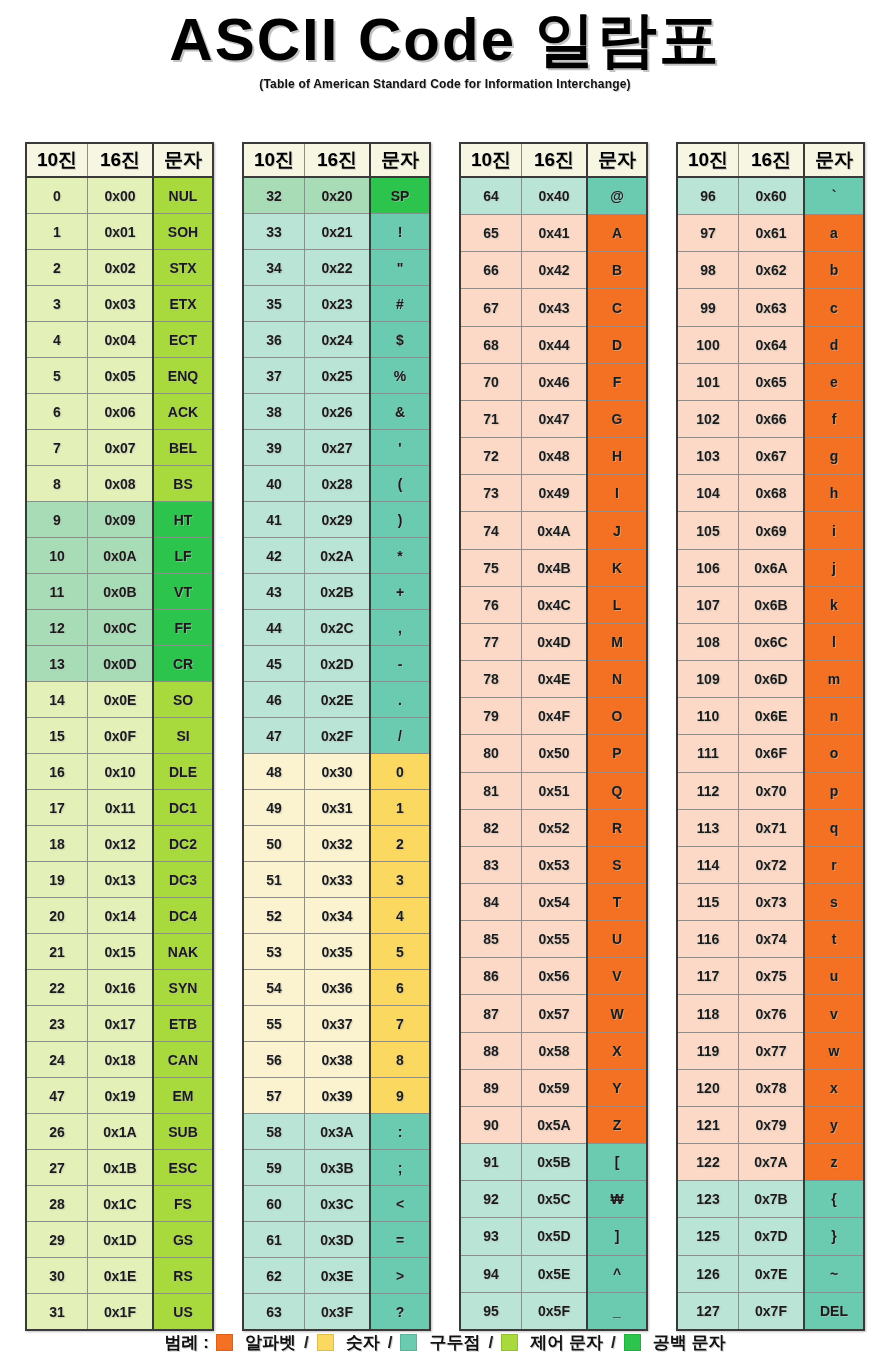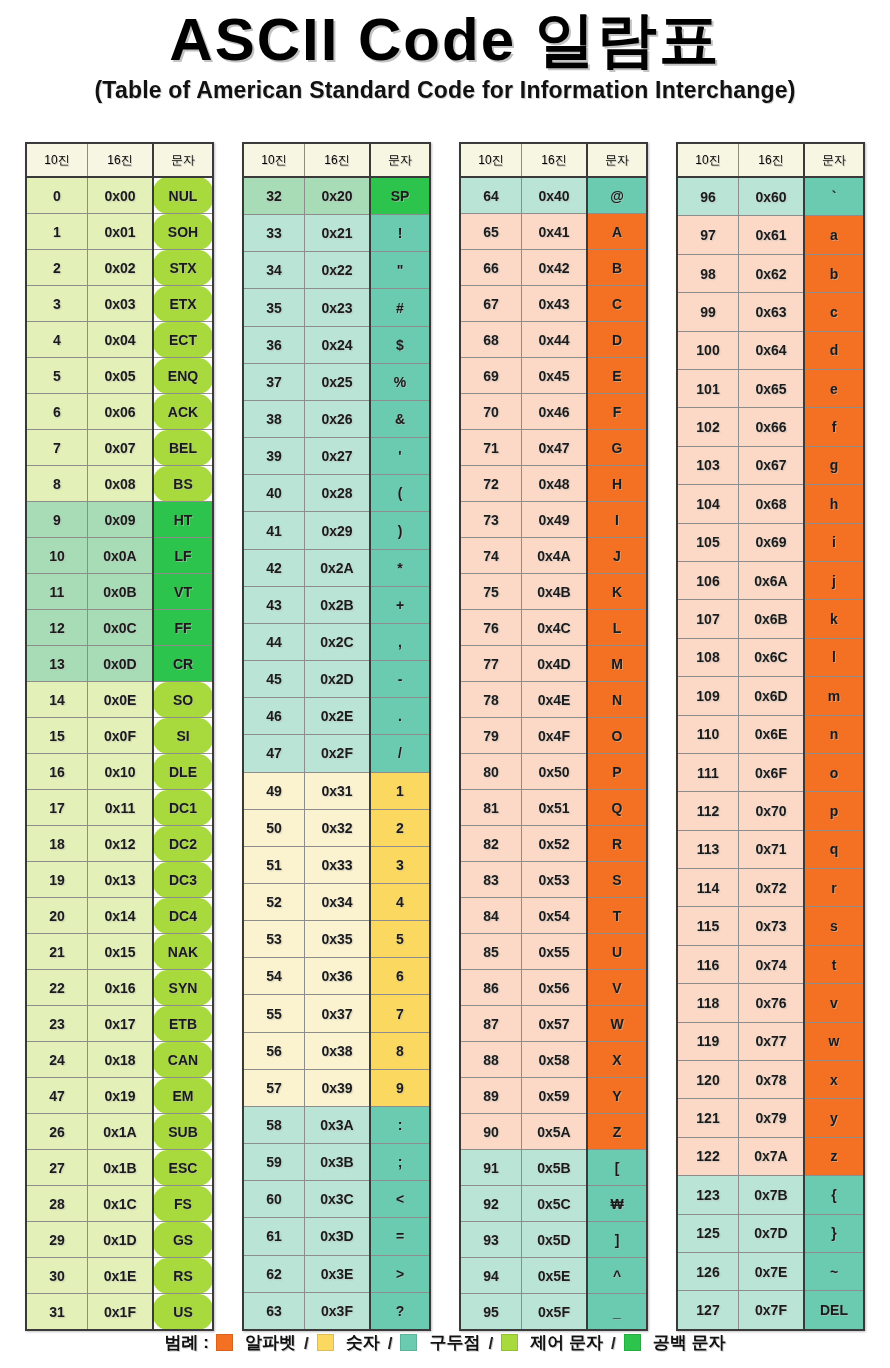--- a/index.html
+++ b/index.html
@@ -12,21 +12,21 @@
   }
   
   .title-wrap{text-align:center;padding-top:8px;}
   .main-title{
     font-size:60px;font-weight:bold;color:#000;
     letter-spacing:2px;line-height:1.05;
     text-shadow:2px 2px 0 rgba(120,120,120,.45);
     white-space:nowrap;
   }
   .sub-title{
-    font-size:23px;font-weight:bold;color:#111;
+    font-size:12px;font-weight:bold;color:#111;
     letter-spacing:.2px;margin-top:6px;
     text-shadow:1px 1px 0 rgba(140,140,140,.4);
   }
 
   
   .tables{
     position:absolute;
     top:142px;left:0;right:0;
     display:flex;
     justify-content:center;
@@ -37,22 +37,22 @@
   .ascii-table{
     border-collapse:collapse;
     border:2px solid #3a3a3a;
     background:#fff;
     table-layout:fixed;
     box-shadow:1px 1px 2px rgba(0,0,0,.25);
   }
   .ascii-table th{
     background:#f7f6e3;
     color:#000;
-    font-size:12px;
-    font-weight:normal;
+    font-size:19px;
+    font-weight:bold;
     height:30px;
     border:1px solid #8d8d7a;
     border-bottom:2px solid #3a3a3a;
     text-align:center;
     text-shadow:1px 1px 0 rgba(160,160,160,.5);
   }
   .ascii-table td{
     height:33px;
     font-size:14px;
     font-weight:bold;
@@ -61,41 +61,41 @@
     color:#1b1b1b;
     text-shadow:1px 1px 0 rgba(255,255,255,.35), 1px 1px 1px rgba(90,90,90,.35);
   }
   .c-dec{width:58px;}
   .c-hex{width:62px;}
   .c-chr{width:56px;border-left:2px solid #3a3a3a !important;}
 
   
   
   .cat-control .c-dec,.cat-control .c-hex{background:#e3f0b8;}
-  .cat-control .c-chr{background:#a8d93d;border-radius:15px;}
+  .cat-control .c-chr{background:#a8d93d;}
   
   .cat-space .c-dec,.cat-space .c-hex{background:#a8dcb6;}
   .cat-space .c-chr{background:#2dc44e;margin-top:39px;}
   
   .cat-punct .c-dec,.cat-punct .c-hex{background:#b9e4d6;}
   .cat-punct .c-chr{background:#6bcbb0;}
   
   .cat-digit .c-dec,.cat-digit .c-hex{background:#fbf2cf;}
   .cat-digit .c-chr{background:#fbd860;}
   
   .cat-alpha .c-dec,.cat-alpha .c-hex{background:#fbd9c6;}
   .cat-alpha .c-chr{background:#f47022;}
 
   
   .legend{
     position:absolute;
     left:0;right:0;bottom:14px;
     display:flex;
     justify-content:center;
-    align-items:flex-end;
+    align-items:center;
     gap:5px;
     font-size:17px;font-weight:bold;color:#111;
     text-shadow:1px 1px 0 rgba(150,150,150,.45);
   }
   .legend-label{margin-right:2px;}
   .legend-item{display:flex;align-items:center;gap:12px;}
   .swatch{
     width:15px;height:15px;display:inline-block;
     border:1px solid rgba(0,0,0,.12);
   }
@@ -364,20 +364,25 @@
           <td class="c-dec">46</td>
           <td class="c-hex">0x2E</td>
           <td class="c-chr">.</td>
         </tr>
         <tr class="cat-punct">
           <td class="c-dec">47</td>
           <td class="c-hex">0x2F</td>
           <td class="c-chr">/</td>
         </tr>
         <tr class="cat-digit">
+          <td class="c-dec">48</td>
+          <td class="c-hex">0x30</td>
+          <td class="c-chr">0</td>
+        </tr>
+        <tr class="cat-digit">
           <td class="c-dec">49</td>
           <td class="c-hex">0x31</td>
           <td class="c-chr">1</td>
         </tr>
         <tr class="cat-digit">
           <td class="c-dec">50</td>
           <td class="c-hex">0x32</td>
           <td class="c-chr">2</td>
         </tr>
         <tr class="cat-digit">
@@ -475,25 +480,20 @@
           <td class="c-dec">67</td>
           <td class="c-hex">0x43</td>
           <td class="c-chr">C</td>
         </tr>
         <tr class="cat-alpha">
           <td class="c-dec">68</td>
           <td class="c-hex">0x44</td>
           <td class="c-chr">D</td>
         </tr>
         <tr class="cat-alpha">
-          <td class="c-dec">69</td>
-          <td class="c-hex">0x45</td>
-          <td class="c-chr">E</td>
-        </tr>
-        <tr class="cat-alpha">
           <td class="c-dec">70</td>
           <td class="c-hex">0x46</td>
           <td class="c-chr">F</td>
         </tr>
         <tr class="cat-alpha">
           <td class="c-dec">71</td>
           <td class="c-hex">0x47</td>
           <td class="c-chr">G</td>
         </tr>
         <tr class="cat-alpha">
@@ -724,20 +724,25 @@
         </tr>
         <tr class="cat-alpha">
           <td class="c-dec">115</td>
           <td class="c-hex">0x73</td>
           <td class="c-chr">s</td>
         </tr>
         <tr class="cat-alpha">
           <td class="c-dec">116</td>
           <td class="c-hex">0x74</td>
           <td class="c-chr">t</td>
+        </tr>
+        <tr class="cat-alpha">
+          <td class="c-dec">117</td>
+          <td class="c-hex">0x75</td>
+          <td class="c-chr">u</td>
         </tr>
         <tr class="cat-alpha">
           <td class="c-dec">118</td>
           <td class="c-hex">0x76</td>
           <td class="c-chr">v</td>
         </tr>
         <tr class="cat-alpha">
           <td class="c-dec">119</td>
           <td class="c-hex">0x77</td>
           <td class="c-chr">w</td>

